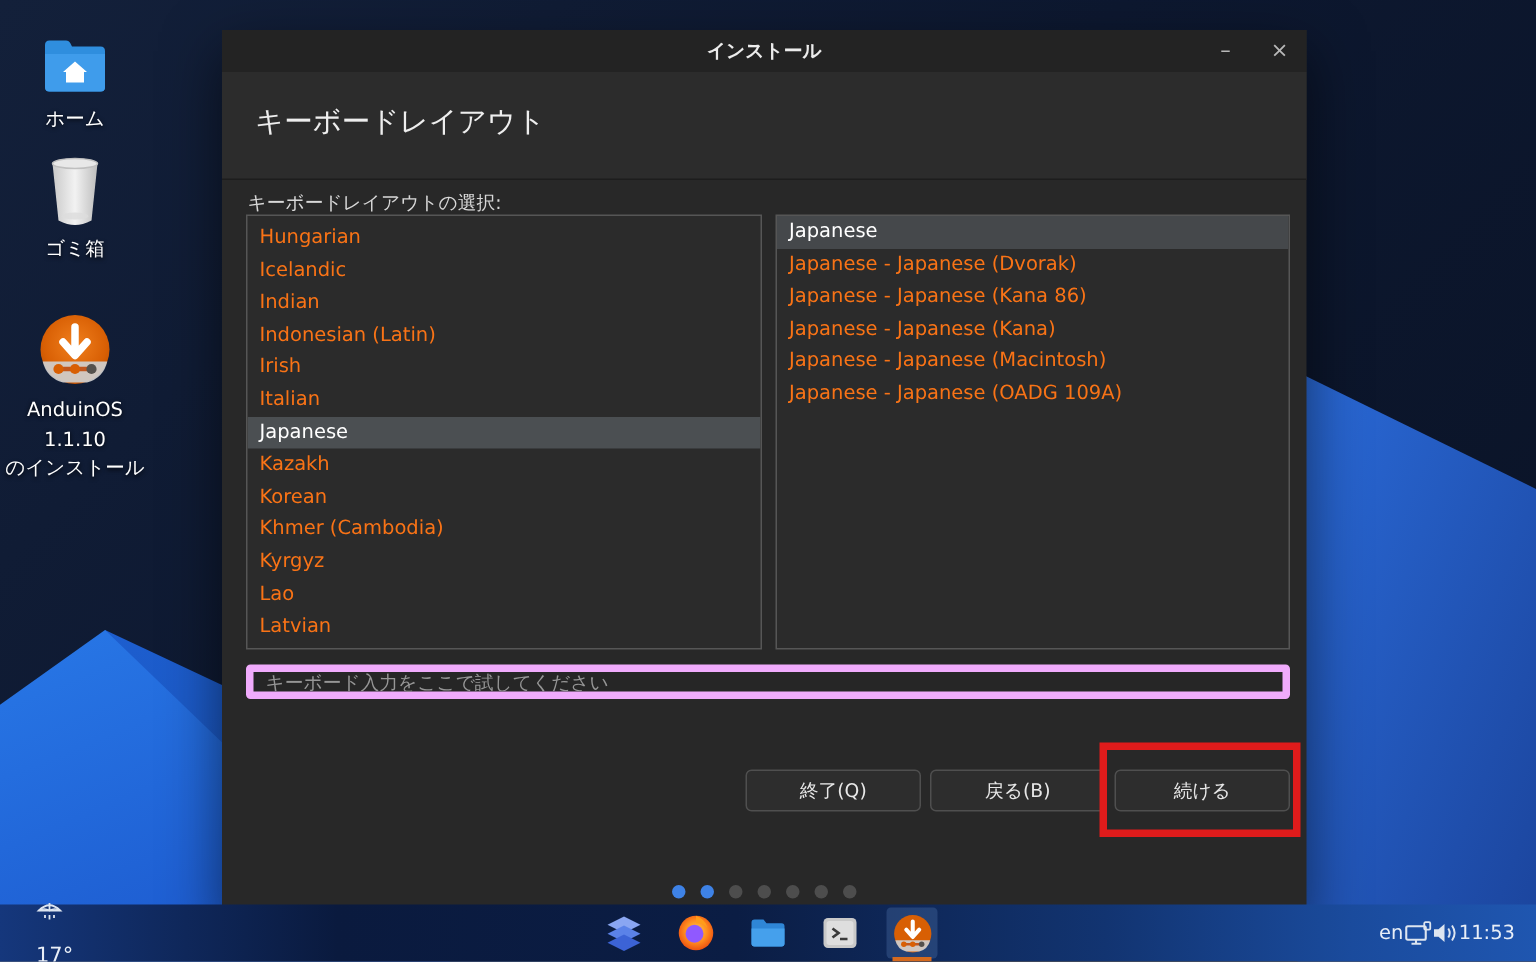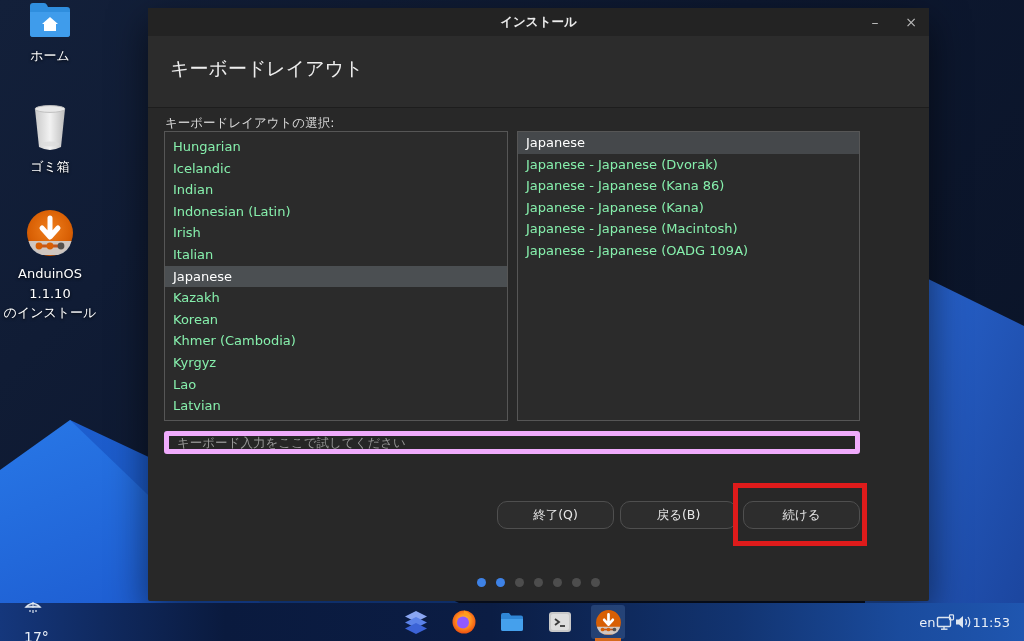--- a/index.html
+++ b/index.html
@@ -7,61 +7,61 @@
     font-family:"DejaVu Sans", sans-serif; }
   body { position:relative; background:linear-gradient(135deg,#13203a 0%,#0d1830 45%,#0a1326 100%); }
 
   
   .wallpaper { position:absolute; inset:0; }
 
   
   .desktop-icon { position:absolute; width:96px; display:flex; flex-direction:column; align-items:center; gap:6px; }
   .desktop-icon .lbl { color:#fff; font-size:13px; text-align:center; line-height:1.5;
     text-shadow:0 1px 3px rgba(0,0,0,.9); }
-  .di-home { left:2px; top:0; }
+  .di-home { left:2px; top:24px; }
   .di-trash { left:2px; top:103px; }
   .di-installer { left:2px; top:208px; }
 
   
-  .window { position:absolute; left:148px; top:8px; width:781px; height:593px;
+  .window { position:absolute; left:148px; top:20px; width:723px; height:593px;
     background:#282828; border-radius:0 0 2px 2px; box-shadow:0 14px 38px rgba(0,0,0,.55);
     color:#e6e6e6;padding-left:46px; }
   .titlebar { position:absolute; left:0; top:0; right:0; height:28px; background:#232323;
     display:flex; align-items:center; justify-content:center; }
   .titlebar .title { font-size:12.5px; font-weight:bold; color:#ececec; }
   .winbtns { position:absolute; right:8px; top:0; height:28px; display:flex; align-items:center; gap:16px; }
   .winbtn { width:20px; height:20px; display:flex; align-items:center; justify-content:center;
     color:#b8b8b8; font-size:14px; cursor:default; }
   .header { position:absolute; left:0; top:28px; right:0; height:72px; background:#2c2c2c;
     border-bottom:1px solid #1d1d1d; }
   .header h1 { position:absolute; left:22px; top:20px; font-size:19px; font-weight:normal; color:#eeeeee; }
 
   .section-label { position:absolute; left:17px; top:107px; font-size:12.5px; color:#d8d8d8; }
 
   .listbox { position:absolute; top:123px; height:290px; border:1px solid #565656; background:#2b2b2b;
     overflow:hidden; }
   .listbox.left  { left:16px;  width:344px; }
   .listbox.right { left:369px; width:343px; }
   .listbox .inner { padding-top:4px; }
-  .list-row { height:21.6px; line-height:21.6px; padding-left:8px; font-size:13px; color:#86efac;
+  .list-row { height:21.6px; line-height:21.6px; padding-left:8px; font-size:13px; color:#f97316;
     white-space:nowrap; }
   .listbox.left .list-row.selected  { background:#4b4f52; color:#ffffff; }
   .listbox.right .inner { padding-top:0; }
   .listbox.right .list-row { height:21.5px; line-height:21.5px; }
   .listbox.right .list-row.selected { background:#45484b; color:#ffffff; }
 
   .test-input { position:absolute; left:16px; top:423px; width:696px; height:23px;
     background:#262626; border:5px solid #f0abfc; border-radius:3px; color:#969696;
     font-size:12.5px; padding:0 8px; font-family:"DejaVu Sans", sans-serif; }
   .test-input::placeholder { color:#969696; opacity:1; }
 
   .btn { background:#2d2d2d; border:1px solid #4f4f4f; border-radius:4px; color:#e8e8e8;
     font-size:12.5px; text-align:center; font-family:"DejaVu Sans", sans-serif; cursor:default; }
   .detect-btn { position:absolute; left:16px; top:453px; height:28px; padding:0 14px; }
-  .nav-btn { position:absolute; top:493px; width:117px; height:28px;border-radius:10px; }
+  .nav-btn { position:absolute; top:493px; width:117px; height:28px; }
   .btn-quit { left:349px; } .btn-back { left:472px; } .btn-continue { left:595px; }
 
   .dots { position:absolute; left:0; right:0; top:570px; display:flex; justify-content:center; gap:10px; }
   .dot { width:9px; height:9px; border-radius:50%; background:#4d4d4d; }
   .dot.active { background:#3e82e6; }
 
   .annotation { position:absolute; left:585px; top:475px; width:134px; height:63px;
     border:5px solid #df1b1b; }
 
   

